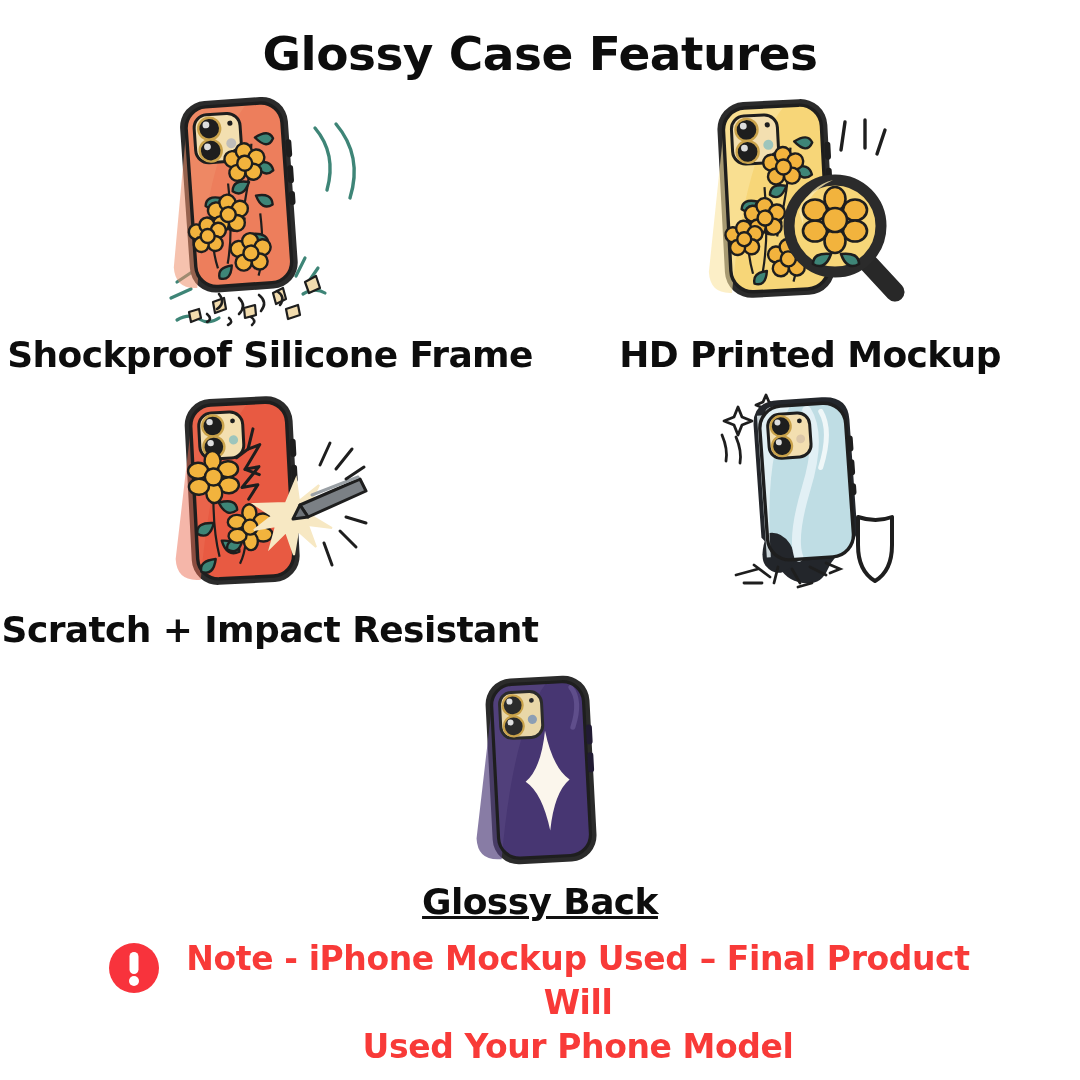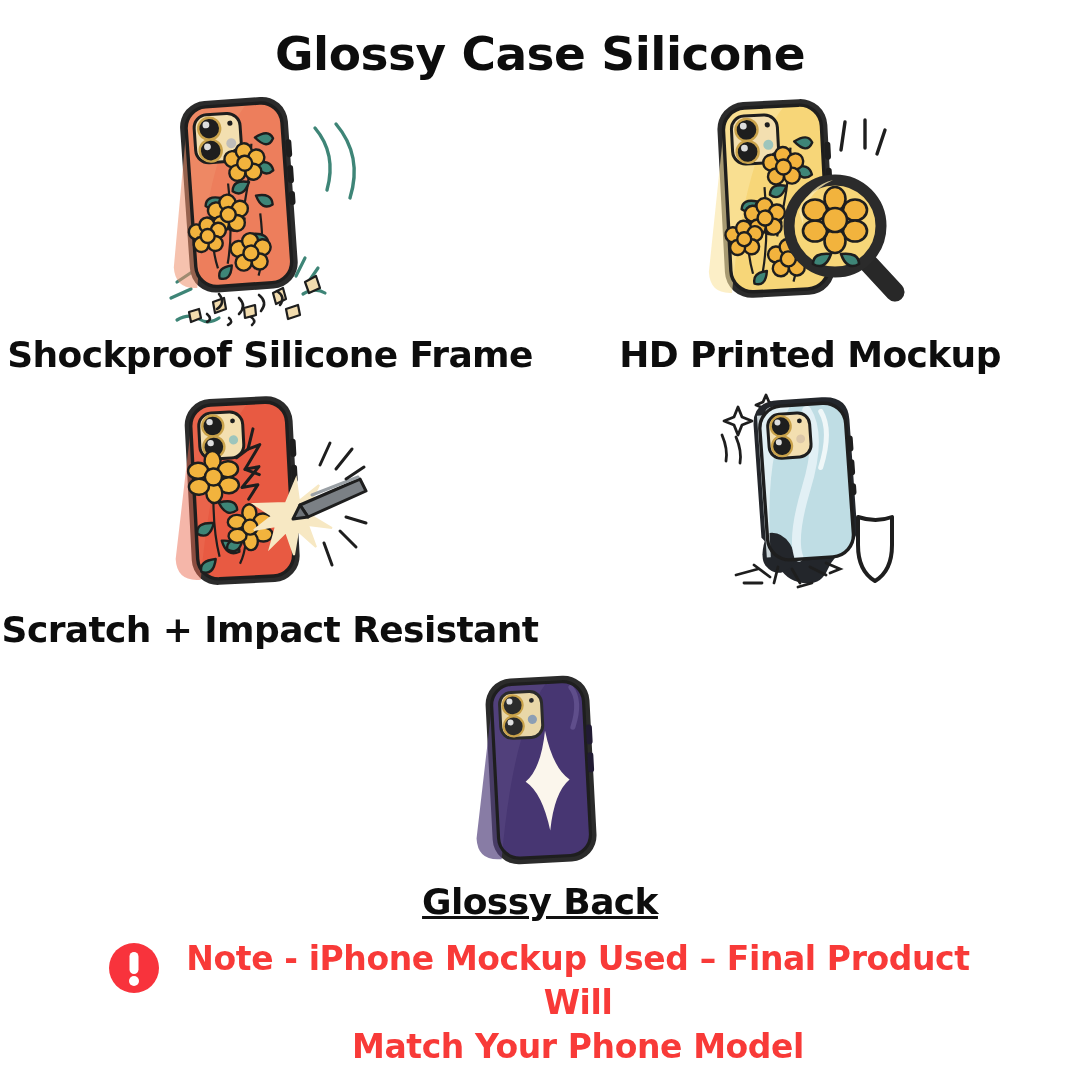--- a/index.html
+++ b/index.html
@@ -99,21 +99,21 @@
     letter-spacing: -0.4px;
   }
   .note-line2 { display: block; }
   svg { display: block; overflow: visible; }
 </style>
 </head>
 <body>
 
 <div class="page">
 
-  <div class="page-title">Glossy Case Silicone</div>
+  <div class="page-title">Glossy Case Features</div>
 
   <div class="features-grid row-1">
 
     <div class="feature-cell">
       <div class="feature-art">
         <svg width="230" height="236" viewBox="0 0 230 236">
           <g>
             <g stroke="#3E8577" stroke-width="3.2" stroke-linecap="round" fill="none">
               <path d="M22 196 L40 184"></path>
               <path d="M16 212 L36 203"></path>
@@ -498,17 +498,17 @@
   <div class="note-bar">
     <div class="note-icon">
       <svg width="54" height="54" viewBox="0 0 54 54">
         <circle cx="27" cy="27" r="25" fill="#F8333C"></circle>
         <rect x="22.5" y="11" width="9" height="22" rx="4.5" fill="#ffffff"></rect>
         <circle cx="27" cy="40" r="5" fill="#ffffff"></circle>
       </svg>
     </div>
     <div class="note-text">
       <span>Note - iPhone Mockup Used – Final Product Will</span>
-      <span class="note-line2">Match Your Phone Model</span>
+      <span class="note-line2">Used Your Phone Model</span>
     </div>
   </div>
 
 </div>
 
 </body></html>

